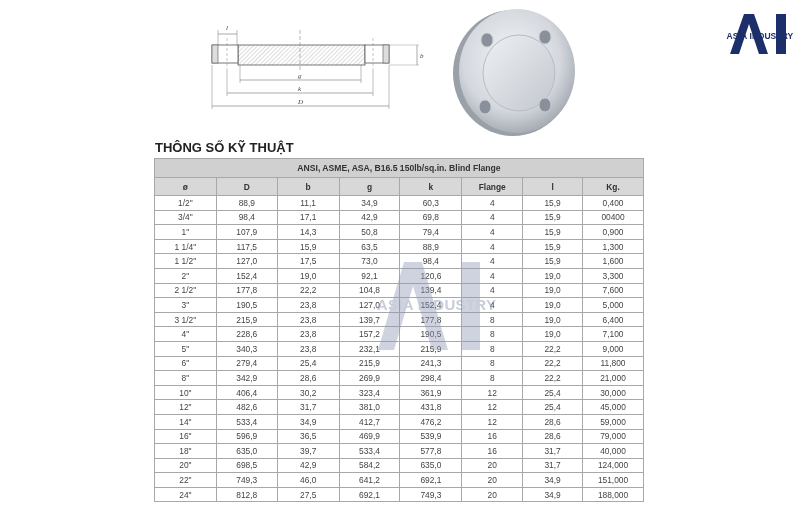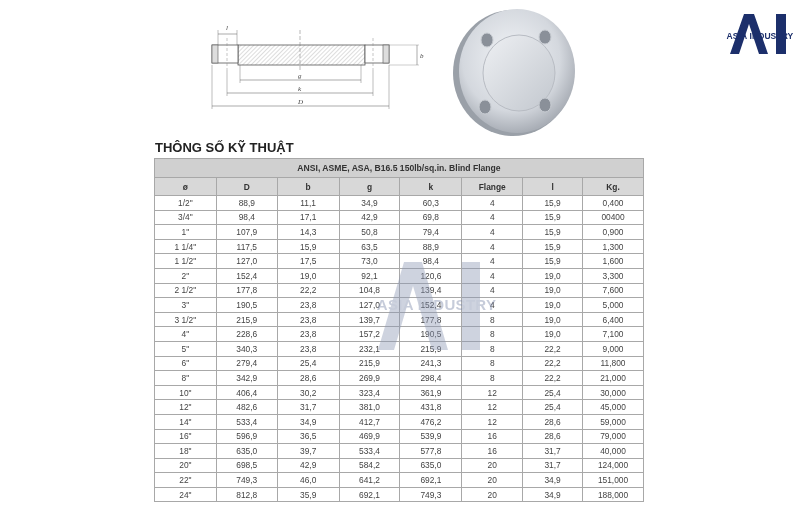--- a/index.html
+++ b/index.html
@@ -323,21 +323,21 @@
         <td>46,0</td>
         <td>641,2</td>
         <td>692,1</td>
         <td>20</td>
         <td>34,9</td>
         <td>151,000</td>
       </tr>
       <tr>
         <td>24"</td>
         <td>812,8</td>
-        <td>35,9</td>
+        <td>27,5</td>
         <td>692,1</td>
         <td>749,3</td>
         <td>20</td>
         <td>34,9</td>
         <td>188,000</td>
       </tr>
     </tbody>
 </table>
 
 <div class="watermark">

